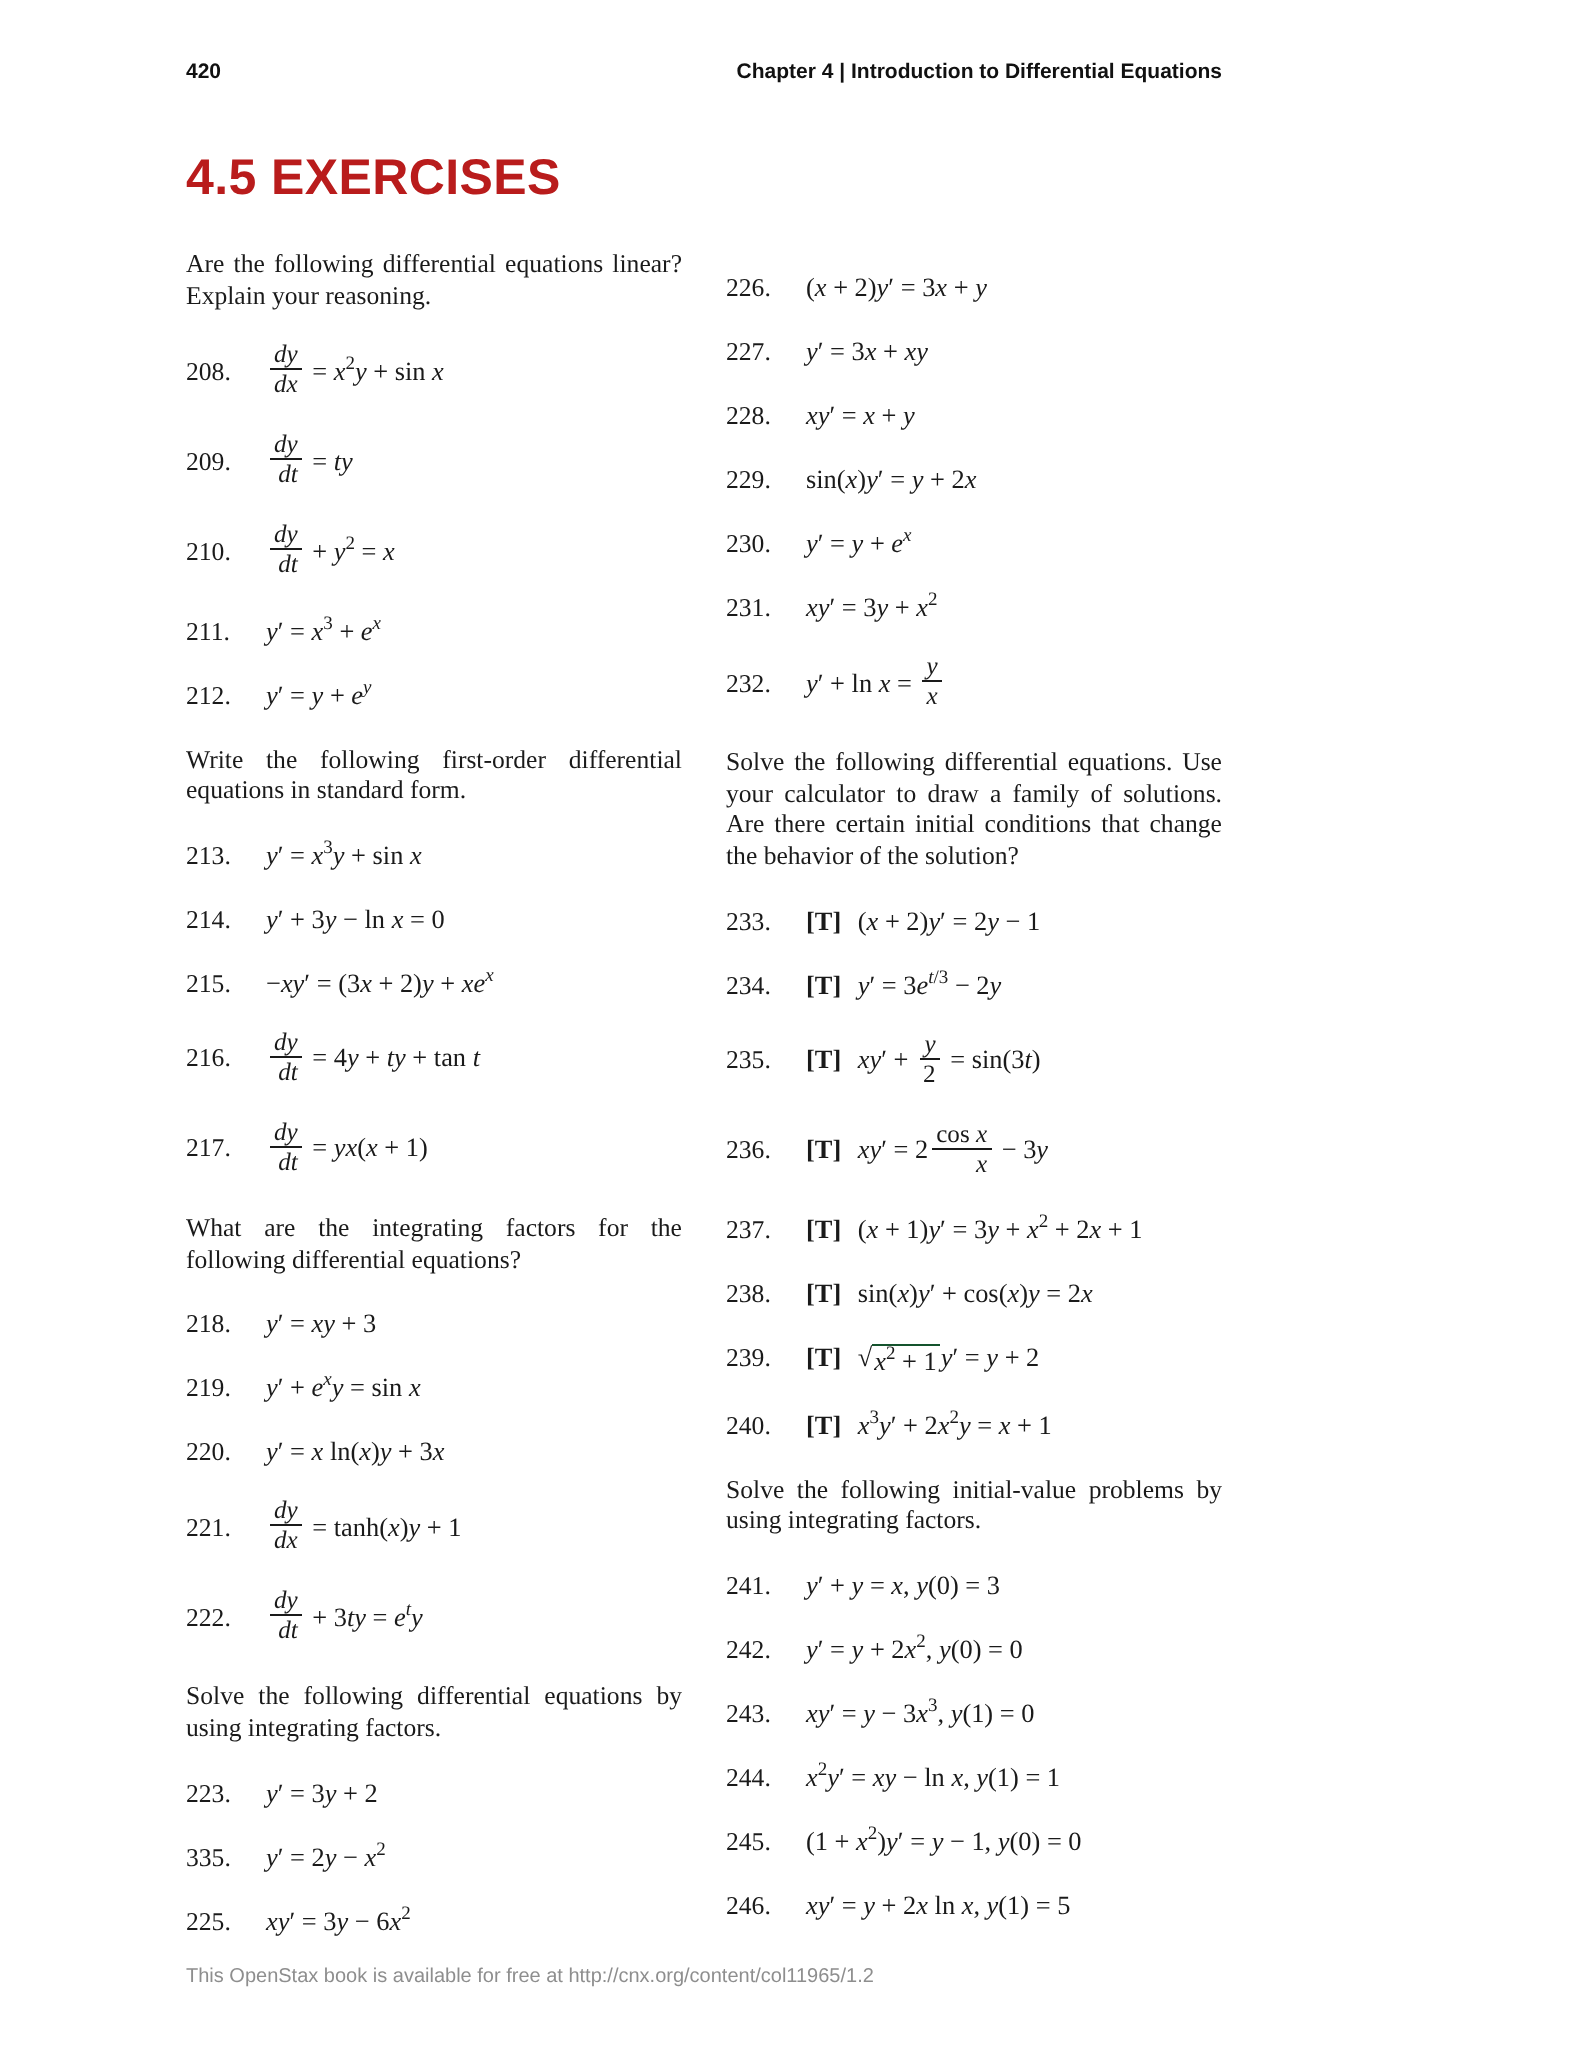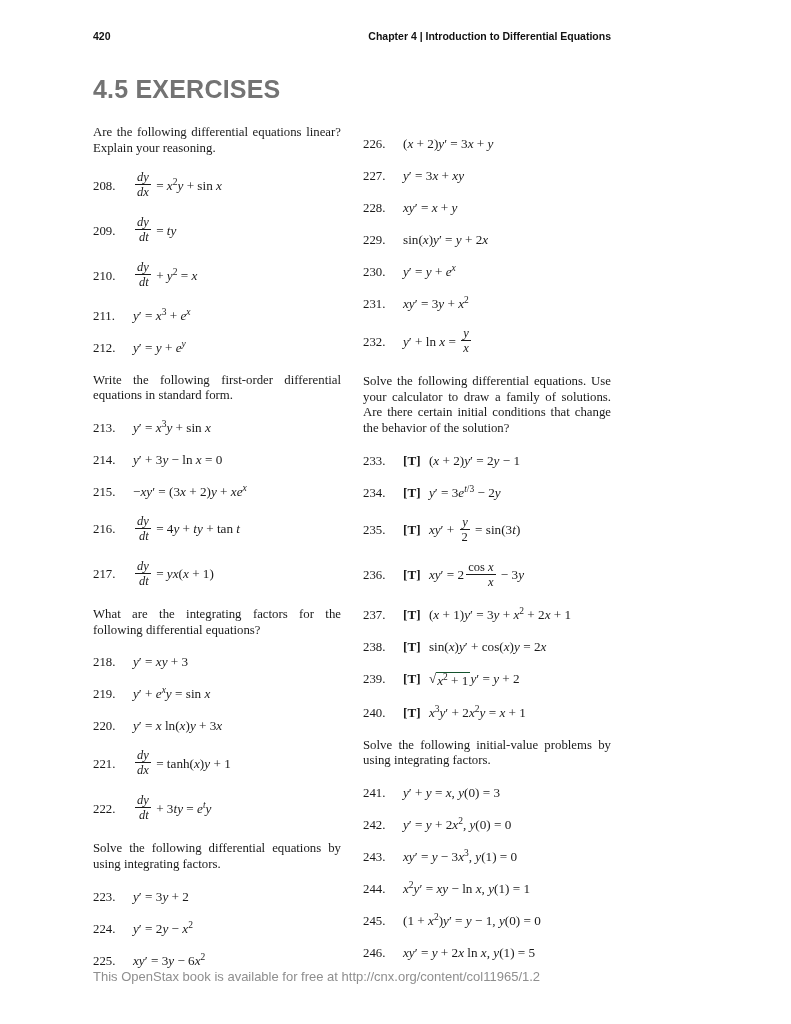--- a/index.html
+++ b/index.html
@@ -51,35 +51,35 @@
     text-align:right;vertical-align:middle;
     position:relative;top:-2px;
     margin:0 2px;line-height:1.12;font-size:0.95em;
   }
   .frac .fn{border-bottom:1px solid #1a1a1a;padding:0 2px;}
   .frac .fd{padding:0 2px;}
   .sqrt{display:inline-flex;align-items:flex-start;}
   .sqrt .rsign{line-height:1.05;}
   .sqrt .rbody{border-top:1px solid #14532d;padding:0 2px 0 1px;}
   .ftr{
-    position:absolute;left:93px;bottom:40px;
+    position:absolute;left:93px;bottom:30px;
     font-family:"Liberation Sans", sans-serif;
-    font-size:13px;color:#8e8e8e;
+    font-size:10px;color:#8e8e8e;
   }
 </style>
 </head>
 <body>
 
 <div class="page">
   <div class="hdr">
     <span>420</span>
     <span>Chapter 4 | Introduction to Differential Equations</span>
   </div>
 
-  <h1 class="title" style="color: #737373;">4.5 EXERCISES</h1>
+  <h1 class="title" style="color: #b91c1c;">4.5 EXERCISES</h1>
 
   <div class="cols">
     <div class="col" id="col-0">
         <p class="instr">Are the following differential equations linear? Explain your reasoning.</p>
         <div class="ex"><span class="num">208.</span><span class="math"><span class="frac">
               <span class="fn"><i>d</i><i>y</i></span>
               <span class="fd"><i>d</i><i>x</i></span>
             </span> = <i>x</i><sup>2</sup><i>y</i> + <span class="rm">sin</span> <i>x</i></span></div>
         <div class="ex"><span class="num">209.</span><span class="math"><span class="frac">
               <span class="fn"><i>d</i><i>y</i></span>
@@ -110,21 +110,21 @@
         <div class="ex"><span class="num">221.</span><span class="math"><span class="frac">
               <span class="fn"><i>d</i><i>y</i></span>
               <span class="fd"><i>d</i><i>x</i></span>
             </span> = <span class="rm">tanh</span>(<i>x</i>)<i>y</i> + 1</span></div>
         <div class="ex"><span class="num">222.</span><span class="math"><span class="frac">
               <span class="fn"><i>d</i><i>y</i></span>
               <span class="fd"><i>d</i><i>t</i></span>
             </span> + 3<i>t</i><i>y</i> = <i>e</i><sup><i>t</i></sup><i>y</i></span></div>
         <p class="instr">Solve the following differential equations by using integrating factors.</p>
         <div class="ex"><span class="num">223.</span><span class="math"><i>y</i>′ = 3<i>y</i> + 2</span></div>
-        <div class="ex"><span class="num">224.</span><span class="math"><i>y</i>′ = 2<i>y</i> − <i>x</i><sup>2</sup></span></div>
+        <div class="ex"><span class="num">335.</span><span class="math"><i>y</i>′ = 2<i>y</i> − <i>x</i><sup>2</sup></span></div>
         <div class="ex"><span class="num">225.</span><span class="math"><i>x</i><i>y</i>′ = 3<i>y</i> − 6<i>x</i><sup>2</sup></span></div>
       </div>
     <div class="col" id="col-1">
         <div class="ex"><span class="num">226.</span><span class="math">(<i>x</i> + 2)<i>y</i>′ = 3<i>x</i> + <i>y</i></span></div>
         <div class="ex"><span class="num">227.</span><span class="math"><i>y</i>′ = 3<i>x</i> + <i>x</i><i>y</i></span></div>
         <div class="ex"><span class="num">228.</span><span class="math"><i>x</i><i>y</i>′ = <i>x</i> + <i>y</i></span></div>
         <div class="ex"><span class="num">229.</span><span class="math"><span class="rm">sin</span>(<i>x</i>)<i>y</i>′ = <i>y</i> + 2<i>x</i></span></div>
         <div class="ex"><span class="num">230.</span><span class="math"><i>y</i>′ = <i>y</i> + <i>e</i><sup><i>x</i></sup></span></div>
         <div class="ex"><span class="num">231.</span><span class="math"><i>x</i><i>y</i>′ = 3<i>y</i> + <i>x</i><sup>2</sup></span></div>
         <div class="ex"><span class="num">232.</span><span class="math"><i>y</i>′ + <span class="rm">ln</span> <i>x</i> = <span class="frac">

